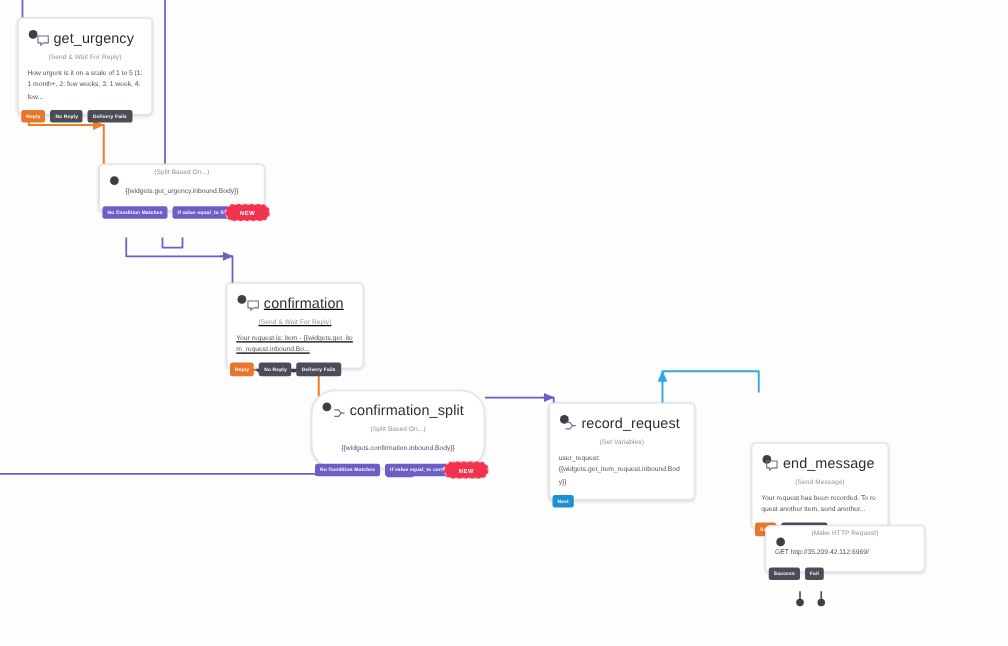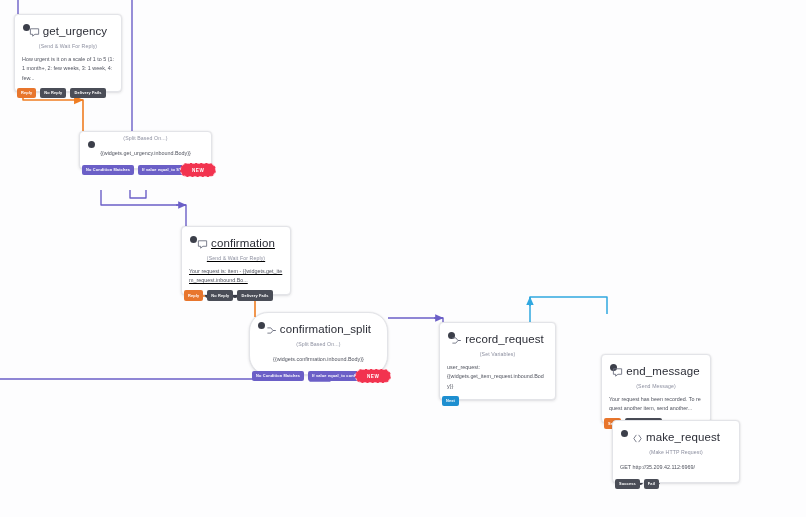--- a/index.html
+++ b/index.html
@@ -255,28 +255,20 @@
     <div class="node-sub">(Send Message)</div>
     <div class="node-body">Your request has been recorded. To request another item, send another...</div>
     <div class="ports">
       <span class="port orange">Sent</span>
       <span class="port dark">Failed to Send</span>
     </div>
   </div>
 
   <div class="node" style="left:612px;top:420px;width:128px;">
     <div class="node-dot"></div>
-    <div class="node-head">
-      <span class="node-icon">
-        <svg viewBox="0 0 16 16" width="11" height="11">
-          <path d="M6 3.2L2.6 8 6 12.8M10 3.2L13.4 8 10 12.8" fill="none" stroke="#6d7080" stroke-width="1.3" stroke-linecap="round"></path>
-        </svg>
-      </span>
-      <span class="node-title">make_request</span>
-    </div>
     <div class="node-sub">(Make HTTP Request)</div>
     <div class="node-body" style="padding-top:8px;padding-bottom:10px;">GET http://35.209.42.112:6969/</div>
     <div class="ports">
       <span class="port dark">Success</span>
       <span class="port dark">Fail</span>
     </div>
   </div>
 
 </div>
 

